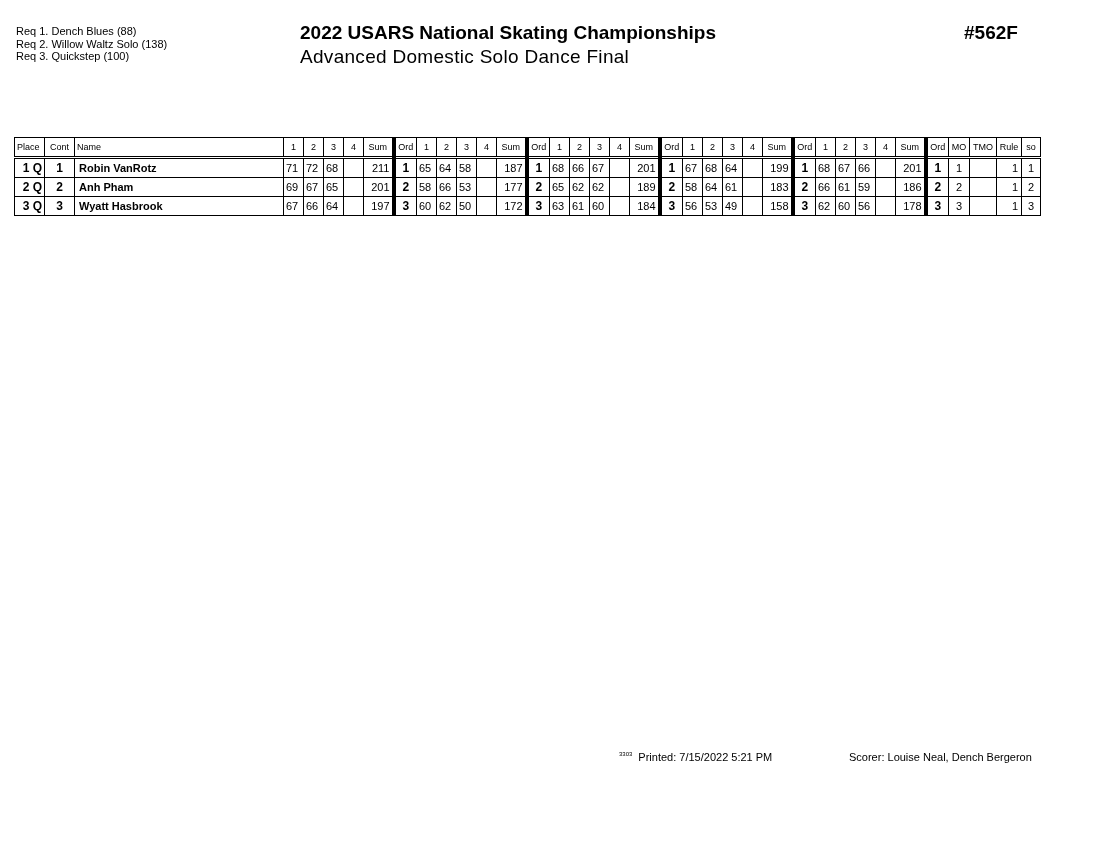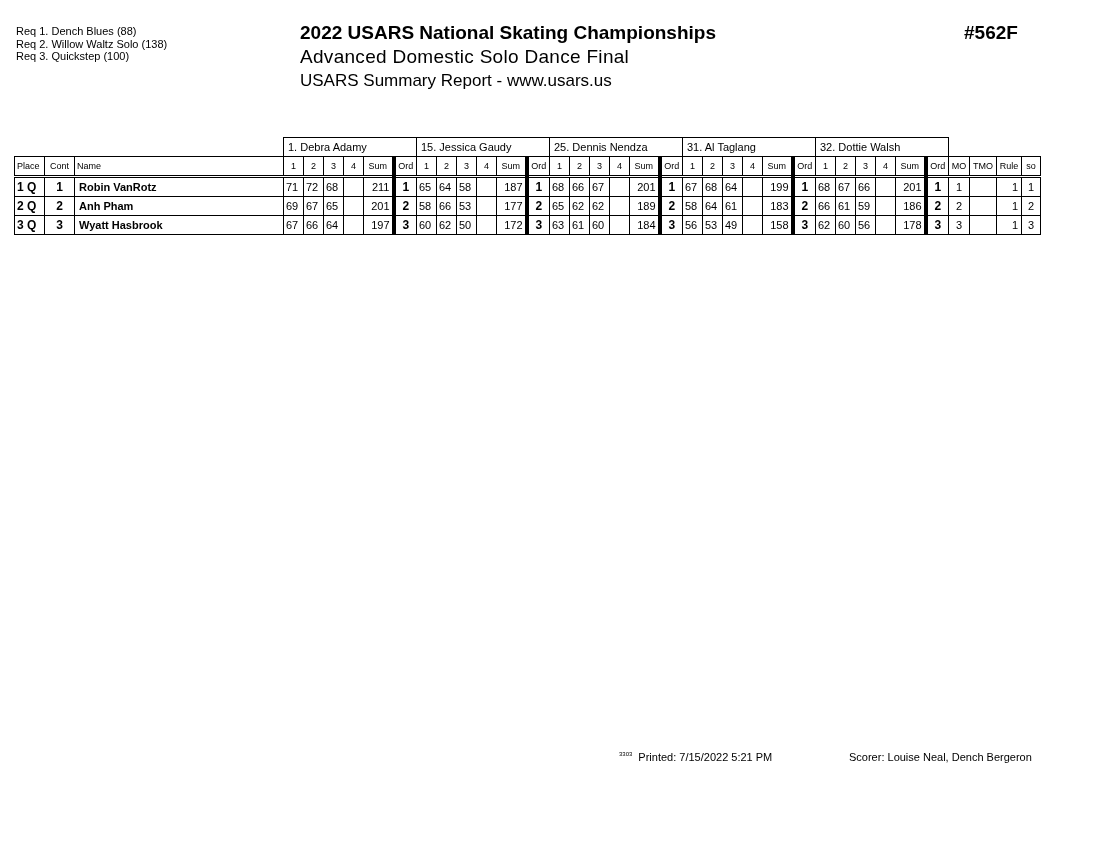--- a/index.html
+++ b/index.html
@@ -16,21 +16,21 @@
   table.grid td { border:1px solid #000; padding:0 2px; height:18px; white-space:nowrap; overflow:hidden; }
   table.grid td.blank { border:none; }
   .jname { font-size:11px; text-align:left; padding-left:4px !important; }
   .hdr td { font-size:9px; height:17px; }
   .hdr td.c { text-align:center;margin-left:36px; }
   .row td { font-size:11px; }
   .row td.score { text-align:left; padding-left:2px; }
   .row td.sum { text-align:right; padding-right:2px; }
   .ord { border-left:4px solid #000 !important; text-align:center; font-weight:bold; font-size:12px !important; }
   .hdr td.ordh { border-left:4px solid #000; text-align:center; font-weight:normal; font-size:9px; }
-  .place { font-weight:bold; text-align:left; font-size:12px !important; }
+  .place { font-weight:bold; text-align:right; font-size:12px !important; }
   .cont { font-weight:bold; text-align:center; font-size:12px !important; }
   .name { font-weight:bold; padding-left:4px !important; }
   .c { text-align:center; }
   .r { text-align:right; padding-right:3px !important; }
   tr.hdr { border-bottom:3px double #000;padding-left:32px; }
   tr.hdr td { border-bottom:3px double #000; }
 
   .footer { position:absolute; top:751px; font-size:11px; }
   .tiny { font-size:6px; vertical-align:top; margin-right:6px; }
 </style>
@@ -39,21 +39,20 @@
 
 <div class="reqs">
   <div>Req  1.  Dench Blues (88)</div>
   <div>Req  2.  Willow Waltz Solo (138)</div>
   <div>Req  3.  Quickstep (100)</div>
 </div>
 
 <div class="title-block">
   <div class="t1">2022 USARS National Skating Championships</div>
   <div class="t3">Advanced Domestic  Solo Dance Final</div>
-  <div class="t4">USARS Summary Report - www.usars.us</div>
 </div>
 <div class="num">#562F</div>
 
 <table class="grid">
   <colgroup>
     <col style="width:30px">
       <col style="width:30px">
       <col style="width:209px">
     <col style="width:20px">
       <col style="width:20px">
@@ -84,29 +83,20 @@
       <col style="width:20px">
       <col style="width:20px">
       <col style="width:30px">
       <col style="width:23px">
     <col style="width:21px">
       <col style="width:27px">
       <col style="width:25px">
       <col style="width:19px">
   </colgroup>
   <tbody>
-      <tr>
-    <td class="blank" colspan="3"></td>
-    <td class="jname" colspan="6">1.  Debra Adamy</td>
-    <td class="jname" colspan="6">15.  Jessica Gaudy</td>
-    <td class="jname" colspan="6">25.  Dennis Nendza</td>
-    <td class="jname" colspan="6">31.  Al Taglang</td>
-    <td class="jname" colspan="6">32.  Dottie Walsh</td>
-    <td class="blank" colspan="4"></td>
-  </tr>
   <tr class="hdr">
     <td>Place</td>
     <td class="c">Cont</td>
     <td>Name</td>
     <td class="c">1</td>
         <td class="c">2</td>
         <td class="c">3</td>
         <td class="c">4</td>
         <td class="c">Sum</td>
         <td class="ordh">Ord</td>

